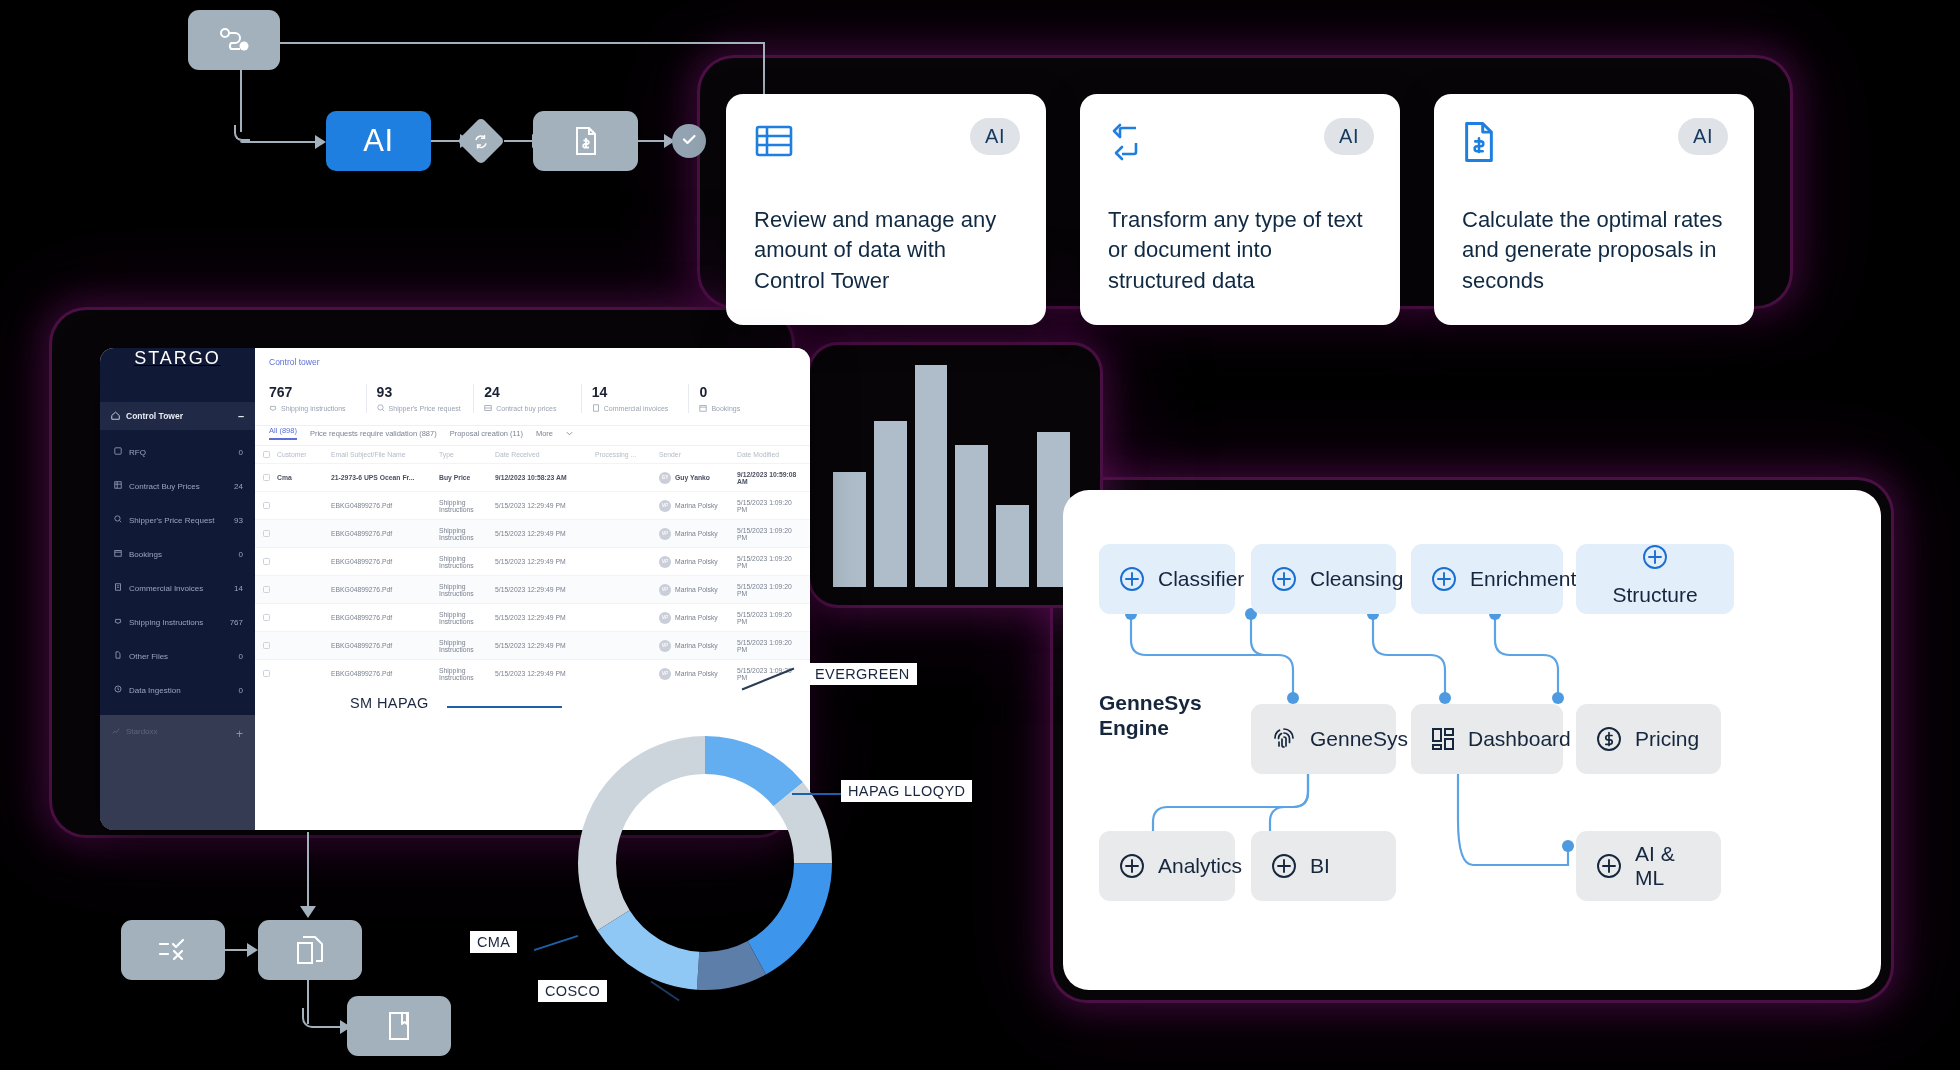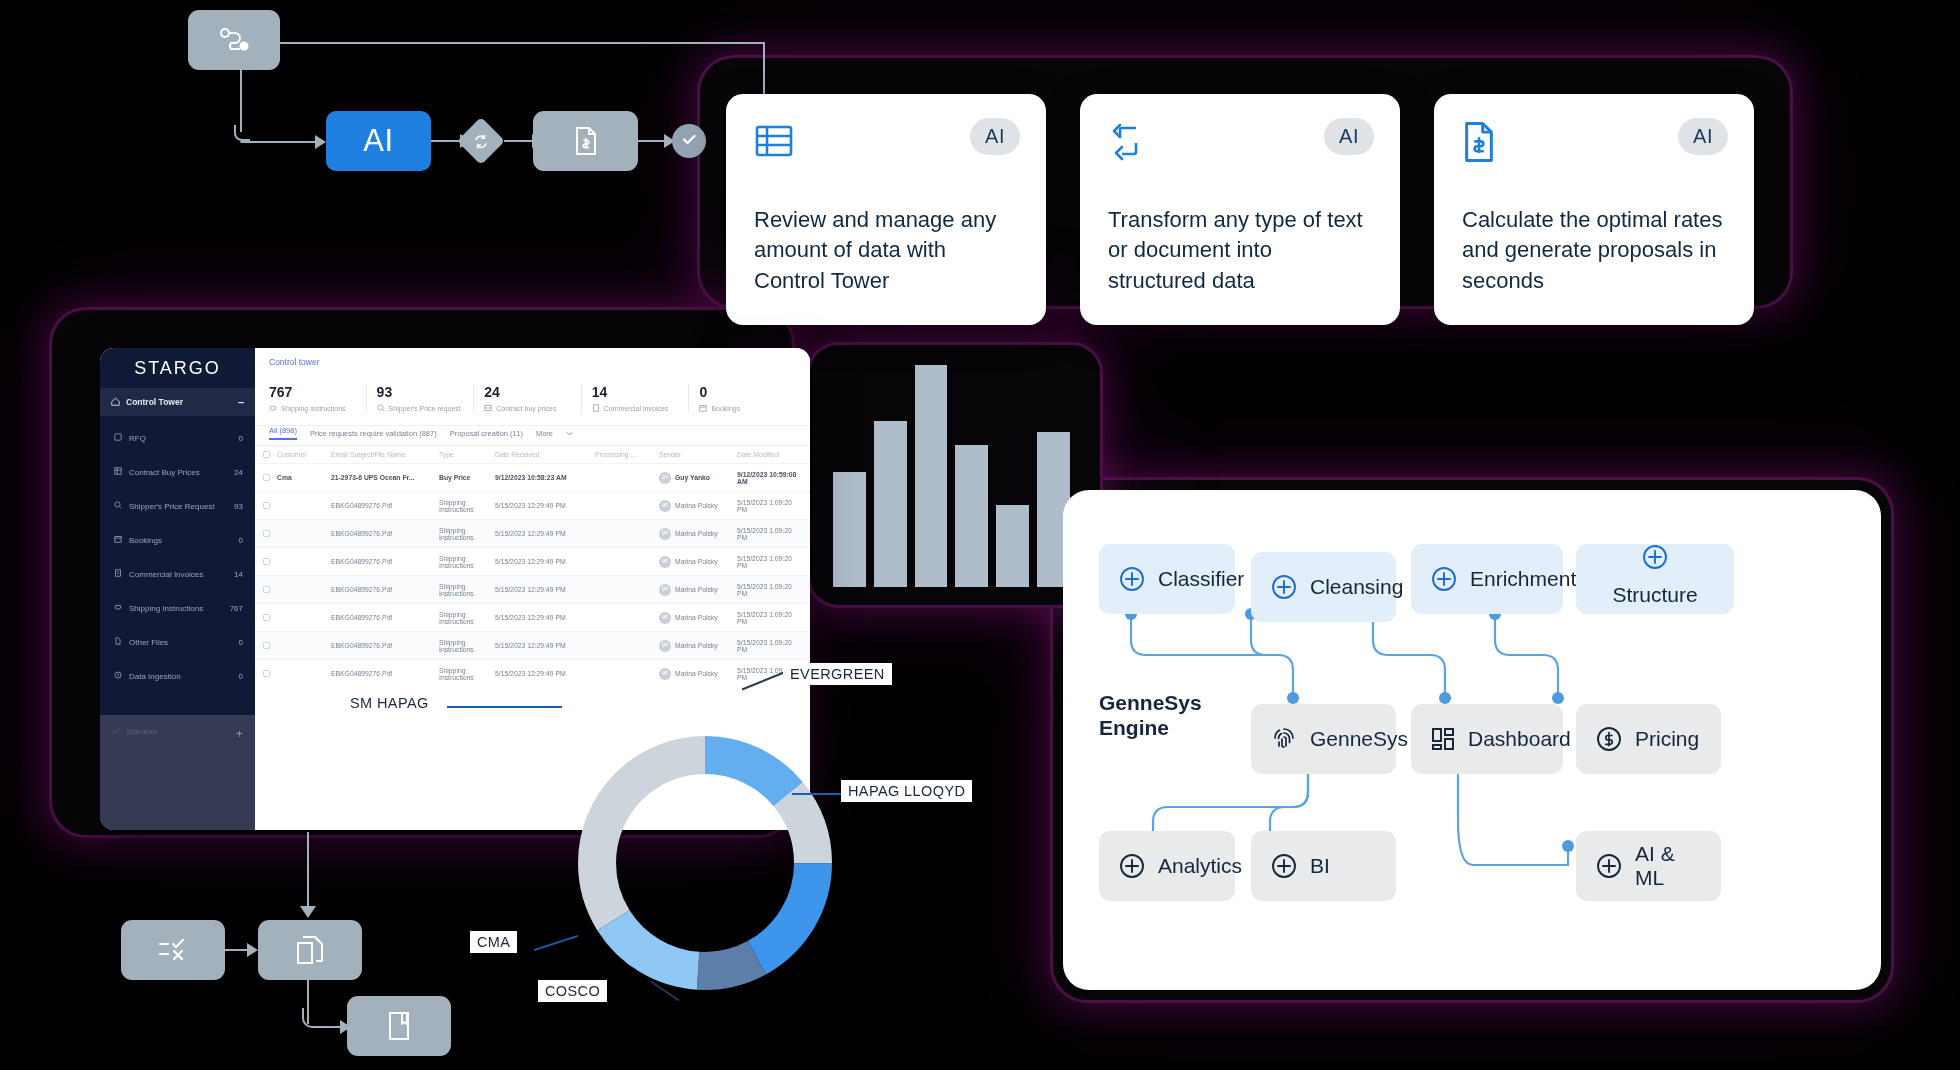--- a/index.html
+++ b/index.html
@@ -66,21 +66,21 @@
     font-weight:400;
   }
 
   
   .app-window {
     position:absolute; left:100px; top:348px; width:710px; height:482px;
     background:#fff; border-radius:14px; overflow:hidden; display:flex;
     box-shadow:0 14px 44px rgba(0,0,0,.5);
   }
   .app-side { width:155px; background:#101935; display:flex; flex-direction:column; }
-  .logo-wrap { height:40px; display:flex; align-items:center; justify-content:center; }
+  .logo-wrap { height:54px; display:flex; align-items:flex-start; justify-content:center;text-decoration:underline; }
   .logo-txt { color:#fff; font-size:18px; letter-spacing:2px; position:relative; }
   .ct-row {
     height:28px; display:flex; align-items:center; gap:6px; padding:0 11px;
     background:#202a47; color:#e6eaf2; font-size:8.5px; font-weight:bold;
   }
   .ct-row .minus { margin-left:auto; font-size:11px; }
   .nav-list { flex:1; padding-top:5px; background:#101935; }
   .nav-item {
     height:34px; display:flex; align-items:center; gap:7px;
     padding:0 12px 0 14px; color:#9aa6c0; font-size:8px;
@@ -625,21 +625,21 @@
 
         <circle cx="145" cy="145" r="108" stroke="#5d7ea8" stroke-dasharray="61 618" stroke-dashoffset="-285"></circle>
 
         <circle cx="145" cy="145" r="108" stroke="#8fc7f5" stroke-dasharray="102 577" stroke-dashoffset="-346"></circle>
 
         <circle cx="145" cy="145" r="108" stroke="#ccd4dc" stroke-dasharray="231 448" stroke-dashoffset="-448"></circle>
       </g>
     </svg>
 
     <div class="dline" style="left:180px; top:-40px; width:56px; transform:rotate(-22deg); background:#2b3a55;"></div>
-    <div class="dlabel" style="left:223px; top:-55px;">EVERGREEN</div>
+    <div class="dlabel" style="left:248px; top:-55px;">EVERGREEN</div>
 
     <div class="dline" style="left:232px; top:75px; width:52px;"></div>
     <div class="dlabel" style="left:281px; top:62px;">HAPAG LLOQYD</div>
 
     <div class="dline" style="left:88px; top:272px; width:34px; transform:rotate(34deg); background:#1d3a63;"></div>
     <div class="dlabel" style="left:-22px; top:262px;">COSCO</div>
 
     <div class="dline" style="left:-27px; top:224px; width:46px; transform:rotate(-18deg);"></div>
     <div class="dlabel" style="left:-90px; top:213px;">CMA</div>
 
@@ -677,21 +677,21 @@
 
     <div class="tile blue" style="left:36px; top:54px; width:136px;">
       <span class="tico">
         <svg width="26" height="26" viewBox="0 0 26 26">
             <circle cx="13" cy="13" r="11" fill="none" stroke="#1a6fd0" stroke-width="1.9"></circle>
             <path d="M13 7v12M7 13h12" stroke="#1a6fd0" stroke-width="1.9" stroke-linecap="round"></path>
           </svg>
       </span>
       <span>Classifier</span>
     </div>
-    <div class="tile blue" style="left:188px; top:54px; width:145px;margin-top:8px;">
+    <div class="tile blue" style="left:188px; top:54px; width:145px;">
       <span class="tico">
         <svg width="26" height="26" viewBox="0 0 26 26">
             <circle cx="13" cy="13" r="11" fill="none" stroke="#1a6fd0" stroke-width="1.9"></circle>
             <path d="M13 7v12M7 13h12" stroke="#1a6fd0" stroke-width="1.9" stroke-linecap="round"></path>
           </svg>
       </span>
       <span>Cleansing</span>
     </div>
     <div class="tile blue" style="left:348px; top:54px; width:152px;">
       <span class="tico">

